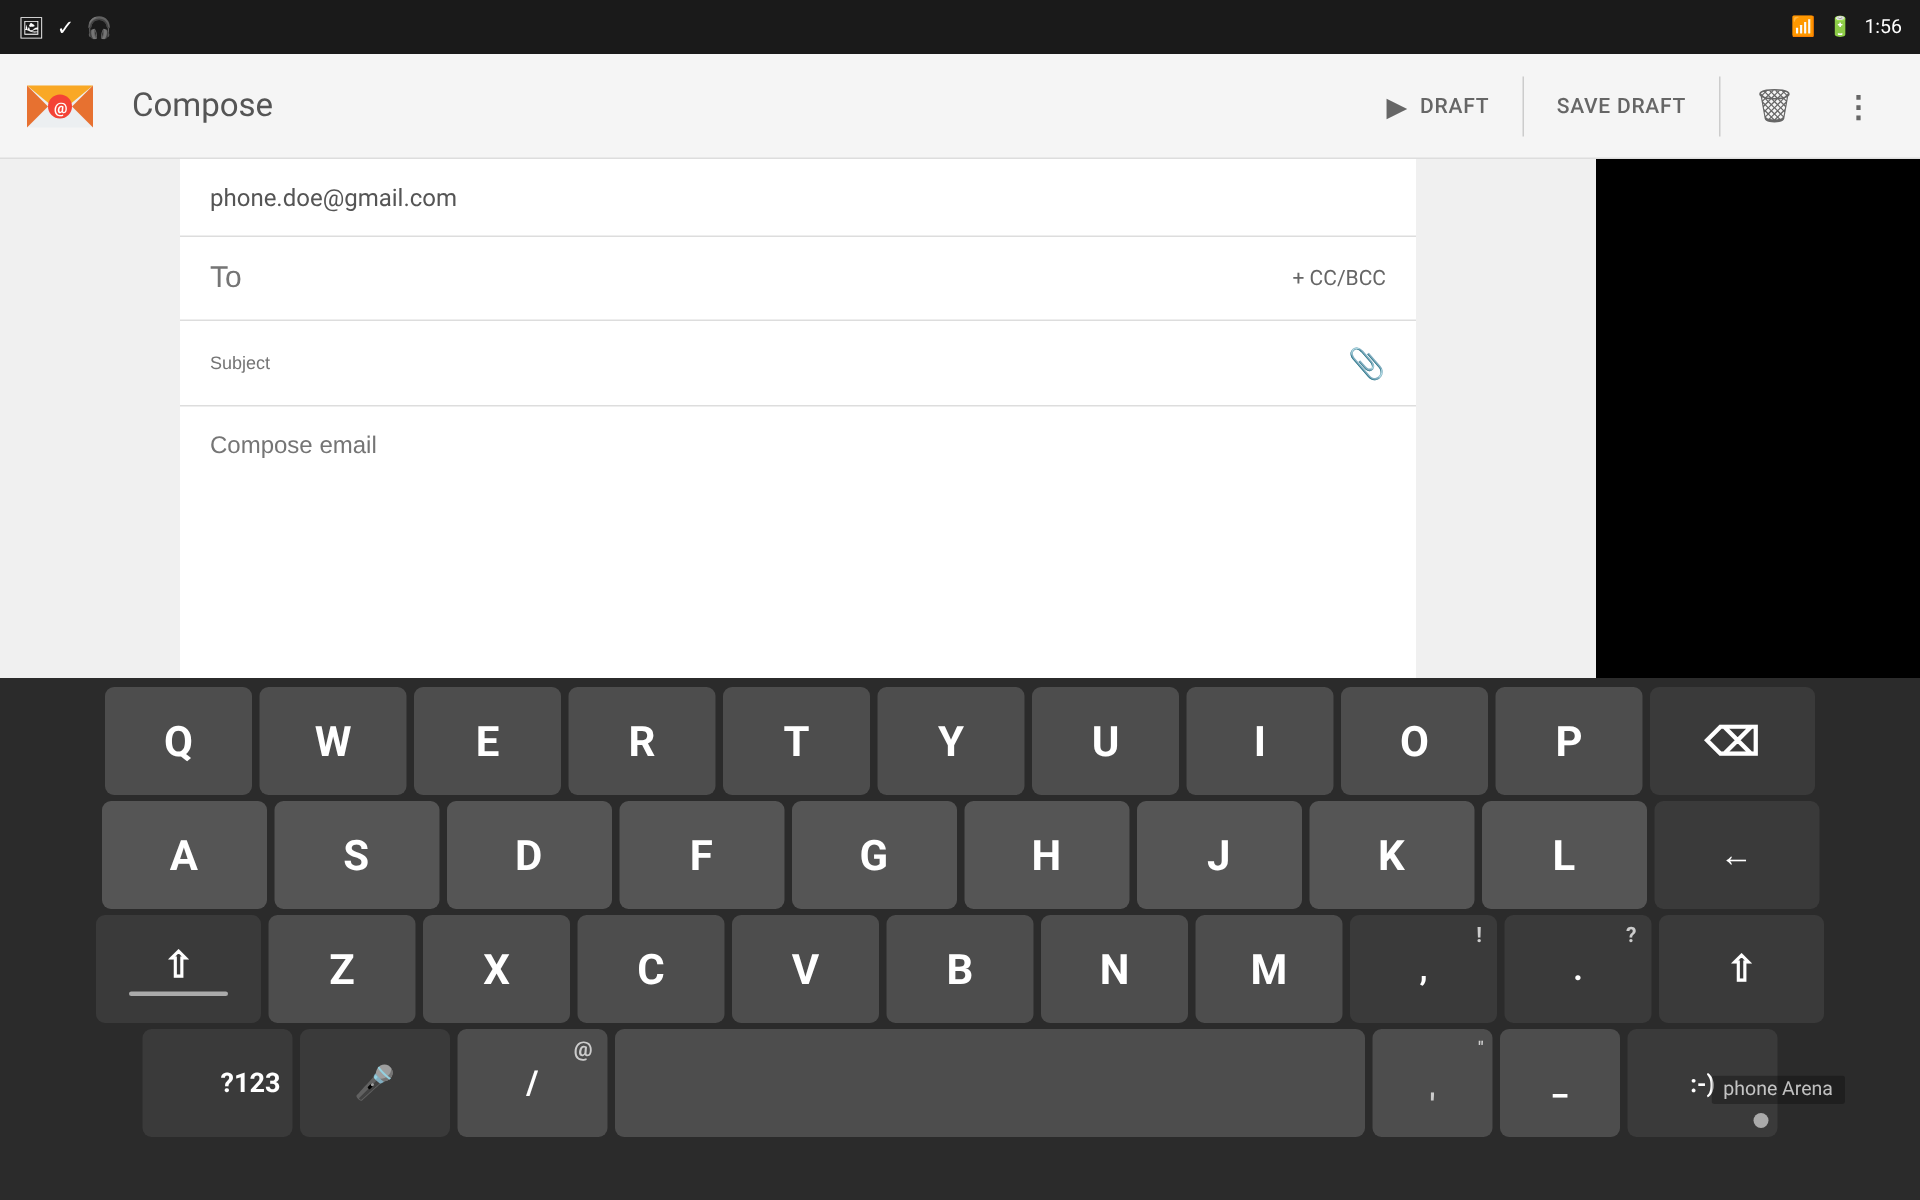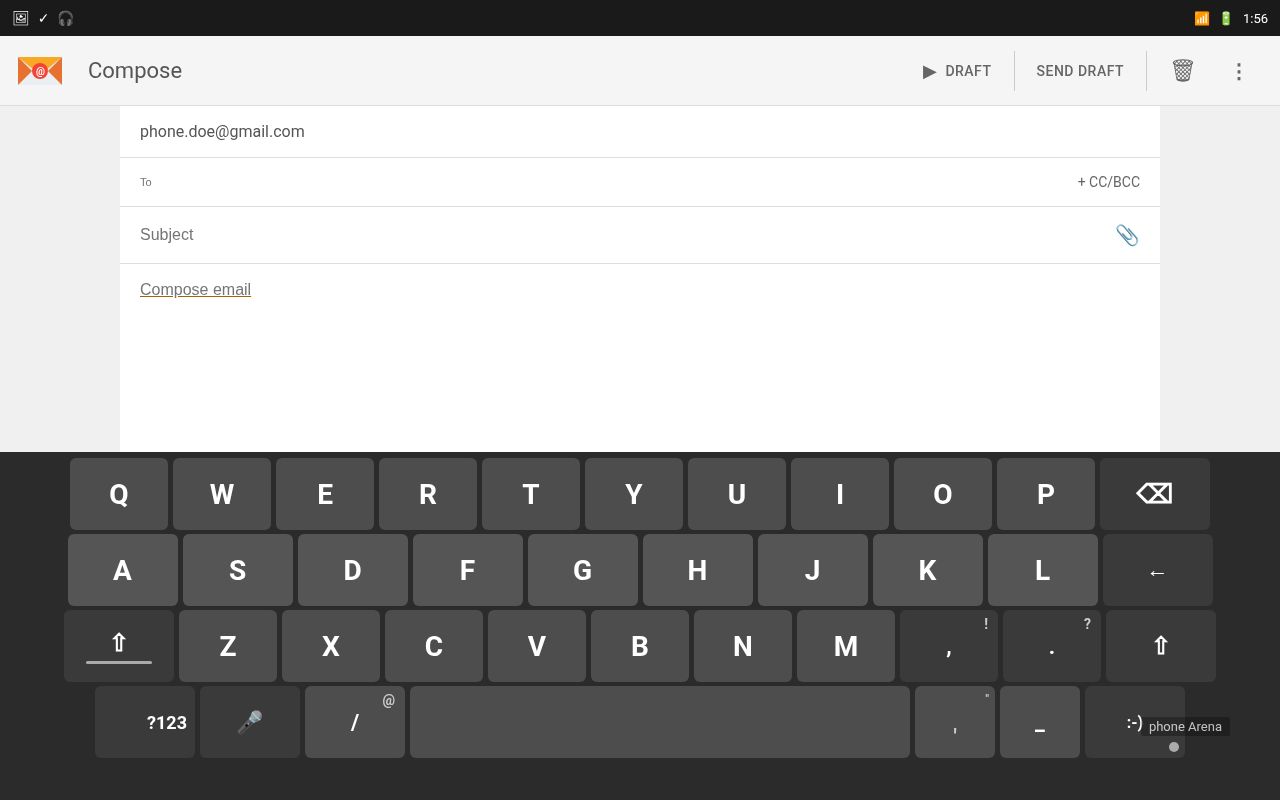--- a/index.html
+++ b/index.html
@@ -53,21 +53,21 @@
       font-size: 14px;
       font-weight: 500;
       letter-spacing: 0.5px;
     }
     .toolbar-divider { width: 1px; height: 40px; background: #ccc; margin: 0 4px; }
     .trash-btn { padding: 10px 18px; cursor: pointer; color: #666; }
     .more-btn { padding: 10px 14px; cursor: pointer; color: #666; font-size: 20px; font-weight: 700; letter-spacing: 1px; }
 
     
     #compose-area {
-      width: 1280px;
+      width: 1064px;
       height: 346px;
       background: #f0f0f0;
       display: flex;
       flex-direction: column;
     }
     .compose-inner {
       background: #fff;
       margin: 0 120px;
       flex: 1;
       display: flex;
@@ -83,58 +83,57 @@
       display: flex;
       align-items: center;
       padding: 16px 20px;
       border-bottom: 1px solid #ddd;
       position: relative;
     }
     .to-input {
       flex: 1;
       border: none;
       outline: none;
-      font-size: 11px;
+      font-size: 20px;
       color: #aaa;
       background: transparent;
     }
     .cc-bcc-btn {
       color: #666;
       font-size: 14px;
       cursor: pointer;
       white-space: nowrap;
     }
     .subject-row {
       display: flex;
       align-items: center;
       padding: 16px 20px;
       border-bottom: 1px solid #ddd;
       position: relative;
     }
     .subject-input {
       flex: 1;
       border: none;
       outline: none;
-      font-size: 16px;
+      font-size: 12px;
       color: #ef4444;
       background: transparent;
     }
     .attach-icon { color: #888; font-size: 20px; cursor: pointer; }
     .body-row {
       padding: 16px 20px;
       flex: 1;
     }
     .body-input {
       border: none;
       outline: none;
       font-size: 16px;
       color: #a16207;
       background: transparent;
       width: 100%;
-      text-decoration: underline;
     }
 
     
     #keyboard {
       width: 1280px;
       height: 384px;
       background: #2b2b2b;
       display: flex;
       flex-direction: column;
       padding: 6px 0 0 0;
@@ -329,21 +328,21 @@
     </svg>
   </div>
   <span class="app-title">Compose</span>
   <div class="toolbar-actions">
     <div class="toolbar-btn">
       <span style="font-size:18px;">▶</span>
       <span>DRAFT</span>
     </div>
     <div class="toolbar-divider"></div>
     <div class="toolbar-btn">
-      <span>SEND DRAFT</span>
+      <span>SAVE DRAFT</span>
     </div>
     <div class="toolbar-divider"></div>
     <div class="trash-btn">
       <span style="font-size:22px;">🗑</span>
     </div>
     <div class="more-btn">⋮</div>
   </div>
 </div>
 
 <div id="compose-area">

